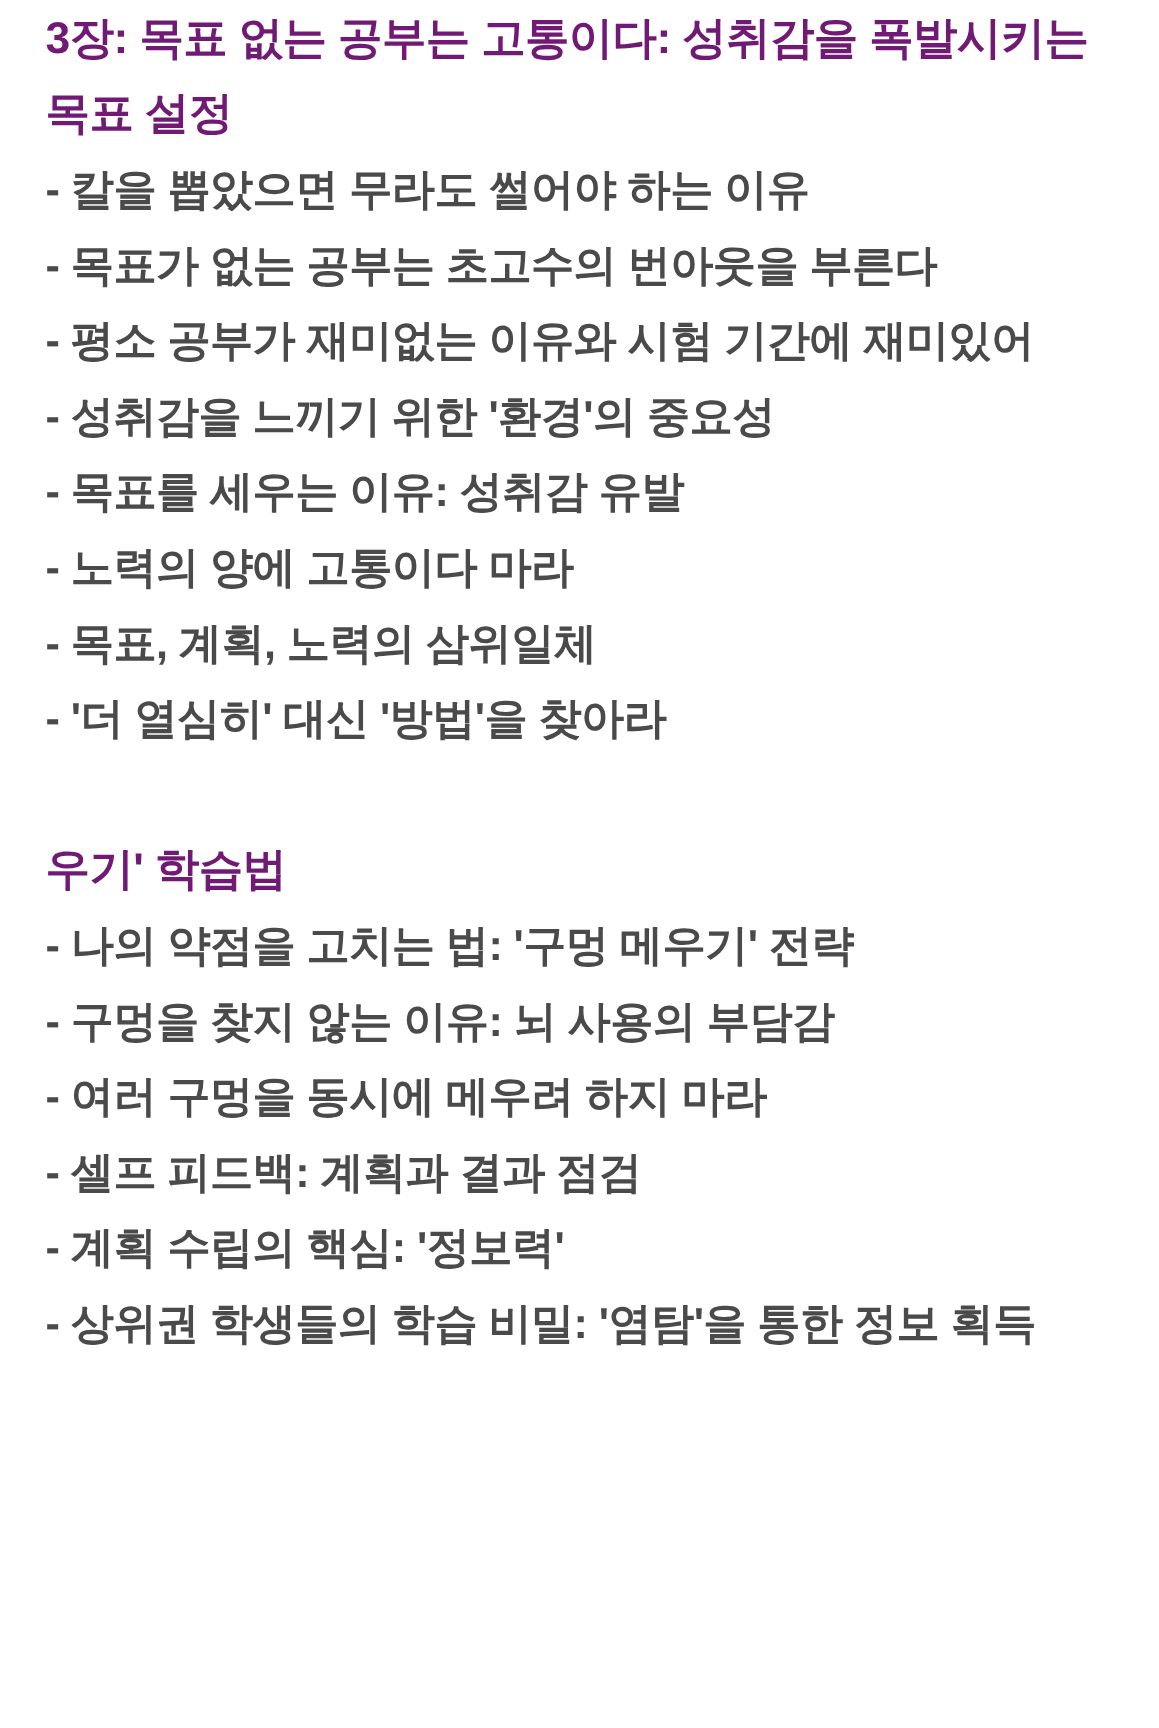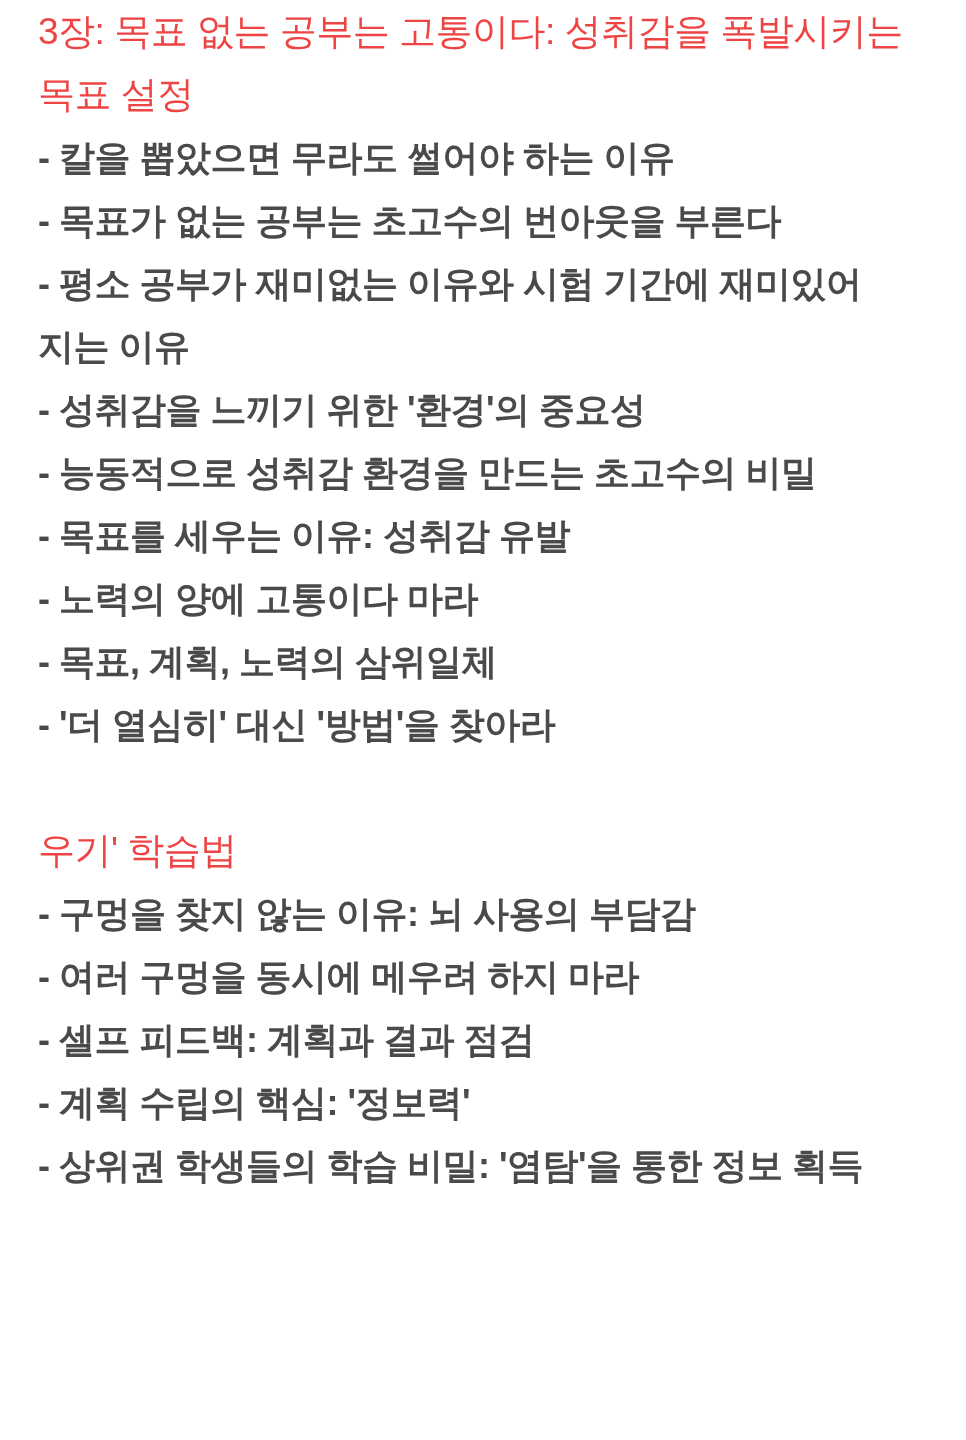--- a/index.html
+++ b/index.html
@@ -17,51 +17,50 @@
     padding: 0 24px 0 38px;
     font-size: 36px;
     line-height: 63px;
     letter-spacing: -0.5px;
     color: #4a4a4a;
   }
   .line {
     white-space: nowrap;
   }
   .heading-line {
-    font-weight: 400;
+    font-weight: 700;
     font-size: 37px;
-    color: #ef4444;
+    color: #701a75;
   }
   .item-line {
     font-weight: 700;
   }
   .spacer {
     height: 63px;
   }
 </style>
 </head>
 <body>
 
 <main class="toc">
     <section>
       <div class="line heading-line">3장: 목표 없는 공부는 고통이다: 성취감을 폭발시키는</div>
       <div class="line heading-line">목표 설정</div>
       <div class="line item-line">- 칼을 뽑았으면 무라도 썰어야 하는 이유</div>
       <div class="line item-line">- 목표가 없는 공부는 초고수의 번아웃을 부른다</div>
       <div class="line item-line">- 평소 공부가 재미없는 이유와 시험 기간에 재미있어</div>
-      <div class="line item-line">지는 이유</div>
       <div class="line item-line">- 성취감을 느끼기 위한 '환경'의 중요성</div>
-      <div class="line item-line">- 능동적으로 성취감 환경을 만드는 초고수의 비밀</div>
       <div class="line item-line">- 목표를 세우는 이유: 성취감 유발</div>
       <div class="line item-line">- 노력의 양에 고통이다 마라</div>
       <div class="line item-line">- 목표, 계획, 노력의 삼위일체</div>
       <div class="line item-line">- '더 열심히' 대신 '방법'을 찾아라</div>
     </section>
     <div class="spacer"></div>
     <section>
       <div class="line heading-line">우기' 학습법</div>
+      <div class="line item-line">- 나의 약점을 고치는 법: '구멍 메우기' 전략</div>
       <div class="line item-line">- 구멍을 찾지 않는 이유: 뇌 사용의 부담감</div>
       <div class="line item-line">- 여러 구멍을 동시에 메우려 하지 마라</div>
       <div class="line item-line">- 셀프 피드백: 계획과 결과 점검</div>
       <div class="line item-line">- 계획 수립의 핵심: '정보력'</div>
       <div class="line item-line">- 상위권 학생들의 학습 비밀: '염탐'을 통한 정보 획득</div>
     </section>
   </main>
 
 </body></html>

